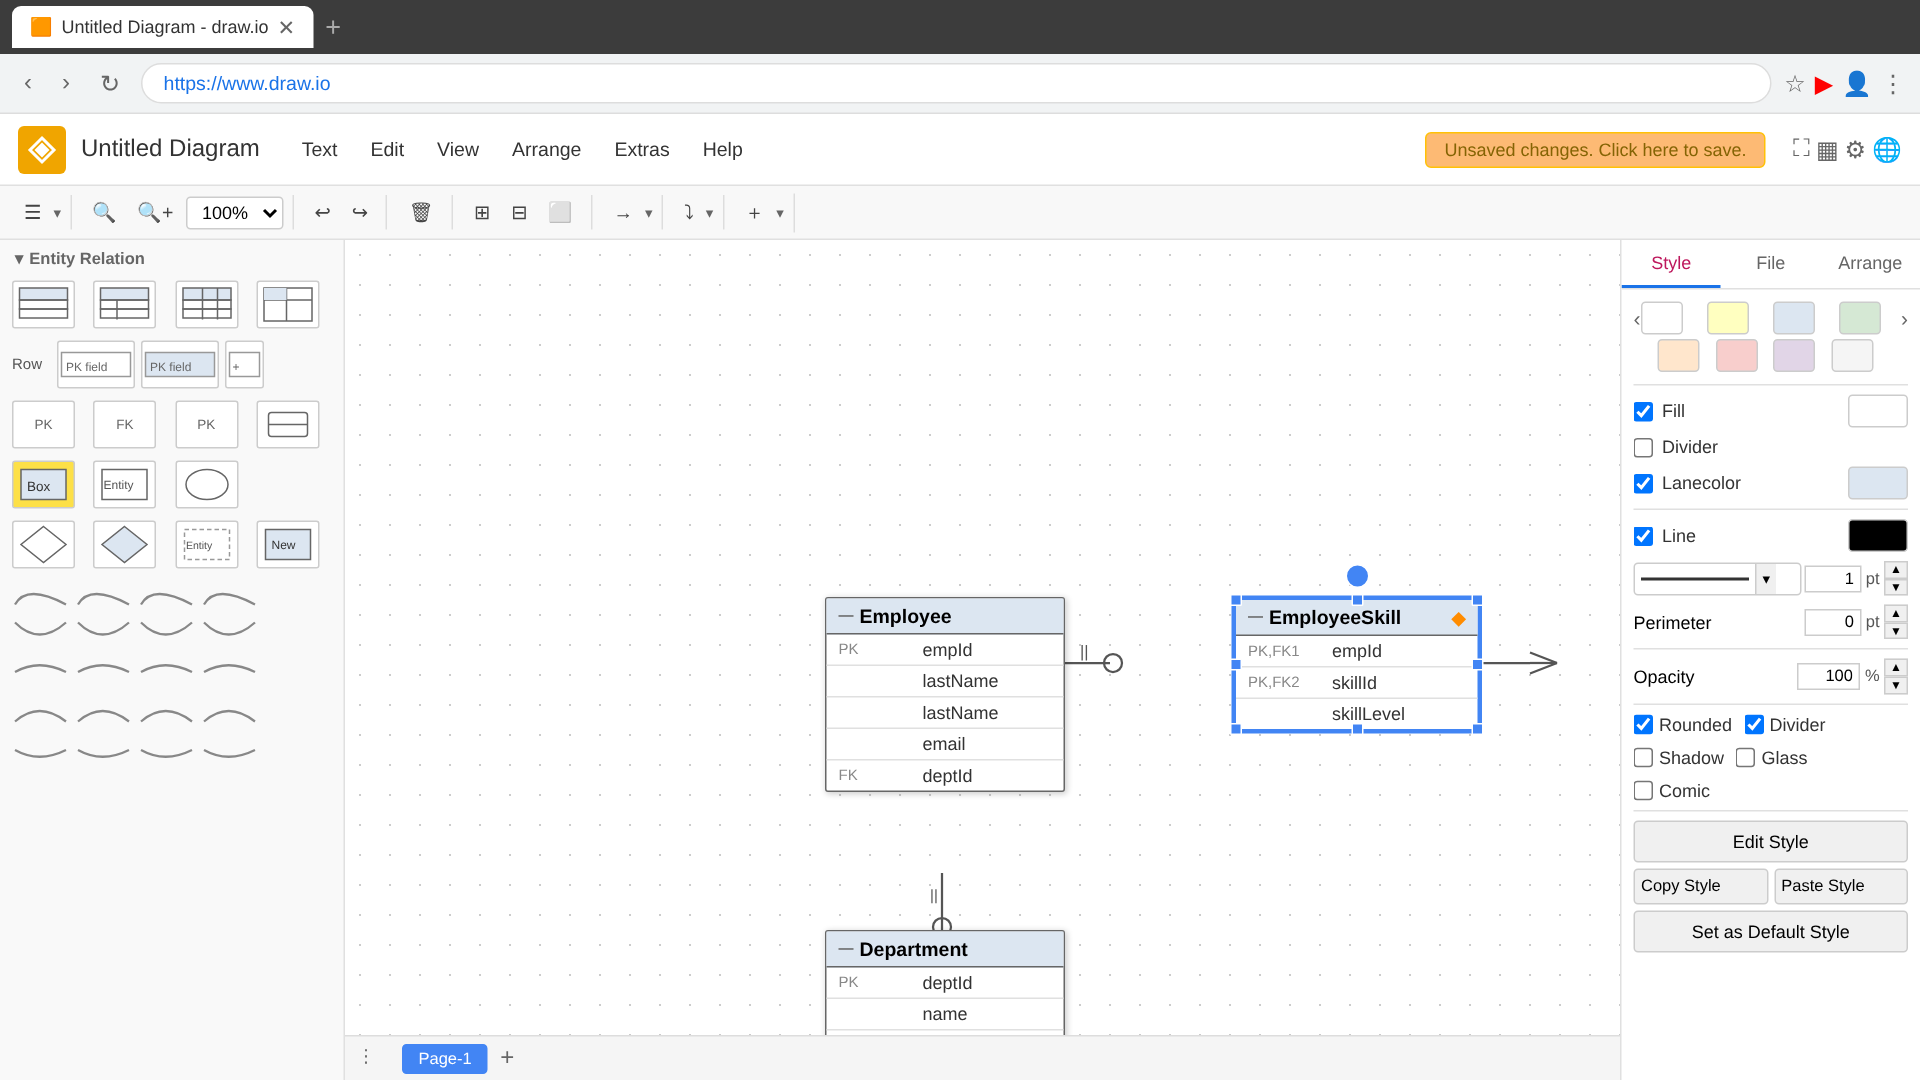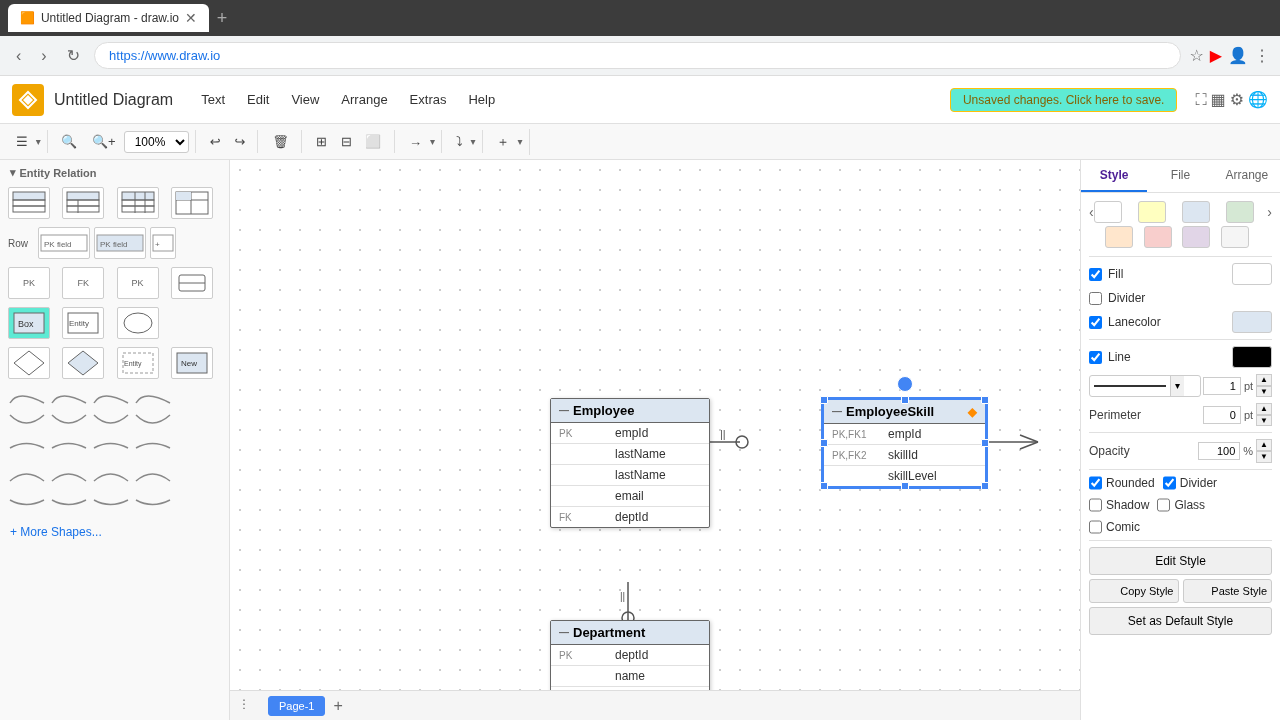--- a/index.html
+++ b/index.html
@@ -19,21 +19,21 @@
 
     
     .app { display: flex; flex-direction: column; height: 644px; background: #fff; }
 
     
     .app-toolbar { background: #fff; border-bottom: 1px solid #e0e0e0; padding: 4px 12px; display: flex; align-items: center; gap: 10px; height: 48px; }
     .app-logo { width: 32px; height: 32px; background: #f0a500; border-radius: 4px; display: flex; align-items: center; justify-content: center; color: #fff; font-weight: bold; font-size: 16px; }
     .app-title { font-size: 16px; font-weight: 500; color: #333; }
     .menu-bar { display: flex; gap: 2px; margin-left: 8px; }
     .menu-item { padding: 4px 10px; font-size: 13px; color: #333; cursor: pointer; border-radius: 4px; }
-    .save-notice { background: #5eead4; border: 1px solid #ffc107; color: #856404; padding: 4px 12px; border-radius: 4px; font-size: 12px; cursor: pointer; margin-left: auto; }
+    .save-notice { background: #fdba74; border: 1px solid #ffc107; color: #856404; padding: 4px 12px; border-radius: 4px; font-size: 12px; cursor: pointer; margin-left: auto; }
 
     
     .secondary-toolbar { background: #f8f8f8; border-bottom: 1px solid #e0e0e0; padding: 3px 10px; display: flex; align-items: center; gap: 6px; height: 36px; }
     .toolbar-group { display: flex; align-items: center; gap: 2px; border-right: 1px solid #ddd; padding-right: 6px; margin-right: 2px; }
     .toolbar-btn { background: none; border: 1px solid transparent; border-radius: 3px; padding: 3px 5px; cursor: pointer; font-size: 13px; color: #444; display: flex; align-items: center; }
     .zoom-select { background: #fff; border: 1px solid #ccc; border-radius: 3px; padding: 2px 6px; font-size: 12px; }
 
     
     .main-content { display: flex; flex: 1; overflow: hidden; }
 
@@ -48,36 +48,36 @@
     .canvas-area { flex: 1; background: #ffffff; position: relative; overflow: hidden; background-image: radial-gradient(circle, #ccc 1px, transparent 1px); background-size: 20px 20px; }
     .page-tabs { position: absolute; bottom: 0; left: 0; right: 0; height: 30px; background: #f5f5f5; border-top: 1px solid #ddd; display: flex; align-items: center; padding: 0 10px; gap: 8px; }
     .page-tab { background: #fff; border: 1px solid #ccc; border-radius: 3px; padding: 3px 10px; font-size: 11px; cursor: pointer; }
     .page-tab.active { background: #4285f4; color: #fff; border-color: #4285f4; }
     .add-page-btn { color: #666; font-size: 16px; cursor: pointer; }
 
     
     .right-panel { width: 200px; background: #fff; border-left: 1px solid #e0e0e0; display: flex; flex-direction: column; overflow-y: auto; flex-shrink: 0; }
     .panel-tabs { display: flex; border-bottom: 1px solid #e0e0e0; }
     .panel-tab { flex: 1; text-align: center; padding: 8px 4px; font-size: 12px; color: #666; cursor: pointer; border-bottom: 2px solid transparent; }
-    .panel-tab.active { color: #4c1d95; border-bottom-color: #1a73e8; font-weight: 700; }
+    .panel-tab.active { color: #be185d; border-bottom-color: #1a73e8; font-weight: 400; }
     .panel-content { padding: 8px; flex: 1; }
     .color-nav { background: none; border: none; cursor: pointer; color: #666; font-size: 14px; }
     .palette-color { width: 28px; height: 22px; border: 1px solid #ccc; border-radius: 3px; cursor: pointer; }
 
     
     .prop-row { display: flex; align-items: center; margin-bottom: 6px; font-size: 12px; }
-    .prop-label { color: #404040; width: 70px; }
+    .prop-label { color: #000000; width: 70px; }
     .prop-checkbox { margin-right: 6px; }
     .prop-check-label { color: #333; font-size: 12px; }
     .color-box { width: 40px; height: 22px; border: 1px solid #ccc; border-radius: 3px; cursor: pointer; margin-left: auto; }
 
     
     .style-btn { width: 100%; background: #f0f0f0; border: 1px solid #ccc; border-radius: 3px; padding: 6px; font-size: 12px; cursor: pointer; text-align: center; margin-bottom: 4px; }
     .style-btn-row { display: flex; gap: 4px; margin-bottom: 4px; }
-    .style-btn-half { flex: 1; background: #f0f0f0; border: 1px solid #ccc; border-radius: 3px; padding: 5px 4px; font-size: 11px; cursor: pointer; text-align: right; }
+    .style-btn-half { flex: 1; background: #f0f0f0; border: 1px solid #ccc; border-radius: 3px; padding: 5px 4px; font-size: 11px; cursor: pointer; text-align: left; }
 
     
     .prop-table-header { display: flex; font-size: 11px; font-weight: bold; color: #555; padding: 4px 6px; border-top: 1px solid #e0e0e0; margin-top: 4px; }
     .prop-col1 { flex: 1; }
     .prop-col2 { width: 60px; }
 
     
     .entity-table { position: absolute; background: #fff; border: 1px solid #666; border-radius: 2px; min-width: 140px; box-shadow: 1px 1px 4px rgba(0,0,0,0.2); }
     .entity-header { background: #dce6f1; padding: 4px 8px; font-size: 13px; font-weight: bold; text-align: center; border-bottom: 1px solid #666; display: flex; align-items: center; justify-content: space-between; }
     .entity-header-left { display: flex; align-items: center; gap: 4px; }
@@ -270,21 +270,21 @@
         <div class="shape-item" style="font-size:9px;color:#666;">PK</div>
         <div class="shape-item">
           <svg width="34" height="24">
               <rect x="4" y="4" width="26" height="16" fill="none" stroke="#666" rx="2"></rect>
               <line x1="4" y1="12" x2="30" y2="12" stroke="#666"></line>
             </svg>
         </div>
       </div>
 
       <div class="shape-grid">
-        <div class="shape-item" style="background:#5eead4;">
+        <div class="shape-item" style="background:#fde047;">
           <svg width="34" height="24">
               <rect x="2" y="2" width="30" height="20" fill="#dce6f1" stroke="#666"></rect>
               <text x="6" y="16" font-size="9" fill="#333">Box</text>
             </svg>
         </div>
         <div class="shape-item">
           <svg width="34" height="24">
               <rect x="2" y="2" width="30" height="20" fill="none" stroke="#666"></rect>
               <text x="3" y="15" font-size="8" fill="#555">Entity</text>
             </svg>
@@ -389,21 +389,20 @@
             </svg>
           <svg width="38" height="22">
               <path d="M2,11 Q18,20 36,11" fill="none" stroke="#888" stroke-width="1.5"></path>
             </svg>
           <svg width="38" height="22">
               <path d="M2,11 Q18,20 36,11" fill="none" stroke="#888" stroke-width="1.5"></path>
             </svg>
         </div>
       </div>
 
-      <div class="more-shapes">+ More Shapes...</div>
     </div>
 
     <div class="canvas-area">
 
       <svg class="connections">
 
         <line x1="478" y1="282" x2="510" y2="282" stroke="#555" stroke-width="1.5"></line>
         <text x="490" y="278" font-size="11" fill="#555">||</text>
 
         <circle cx="512" cy="282" r="6" fill="none" stroke="#555" stroke-width="1.5"></circle>

